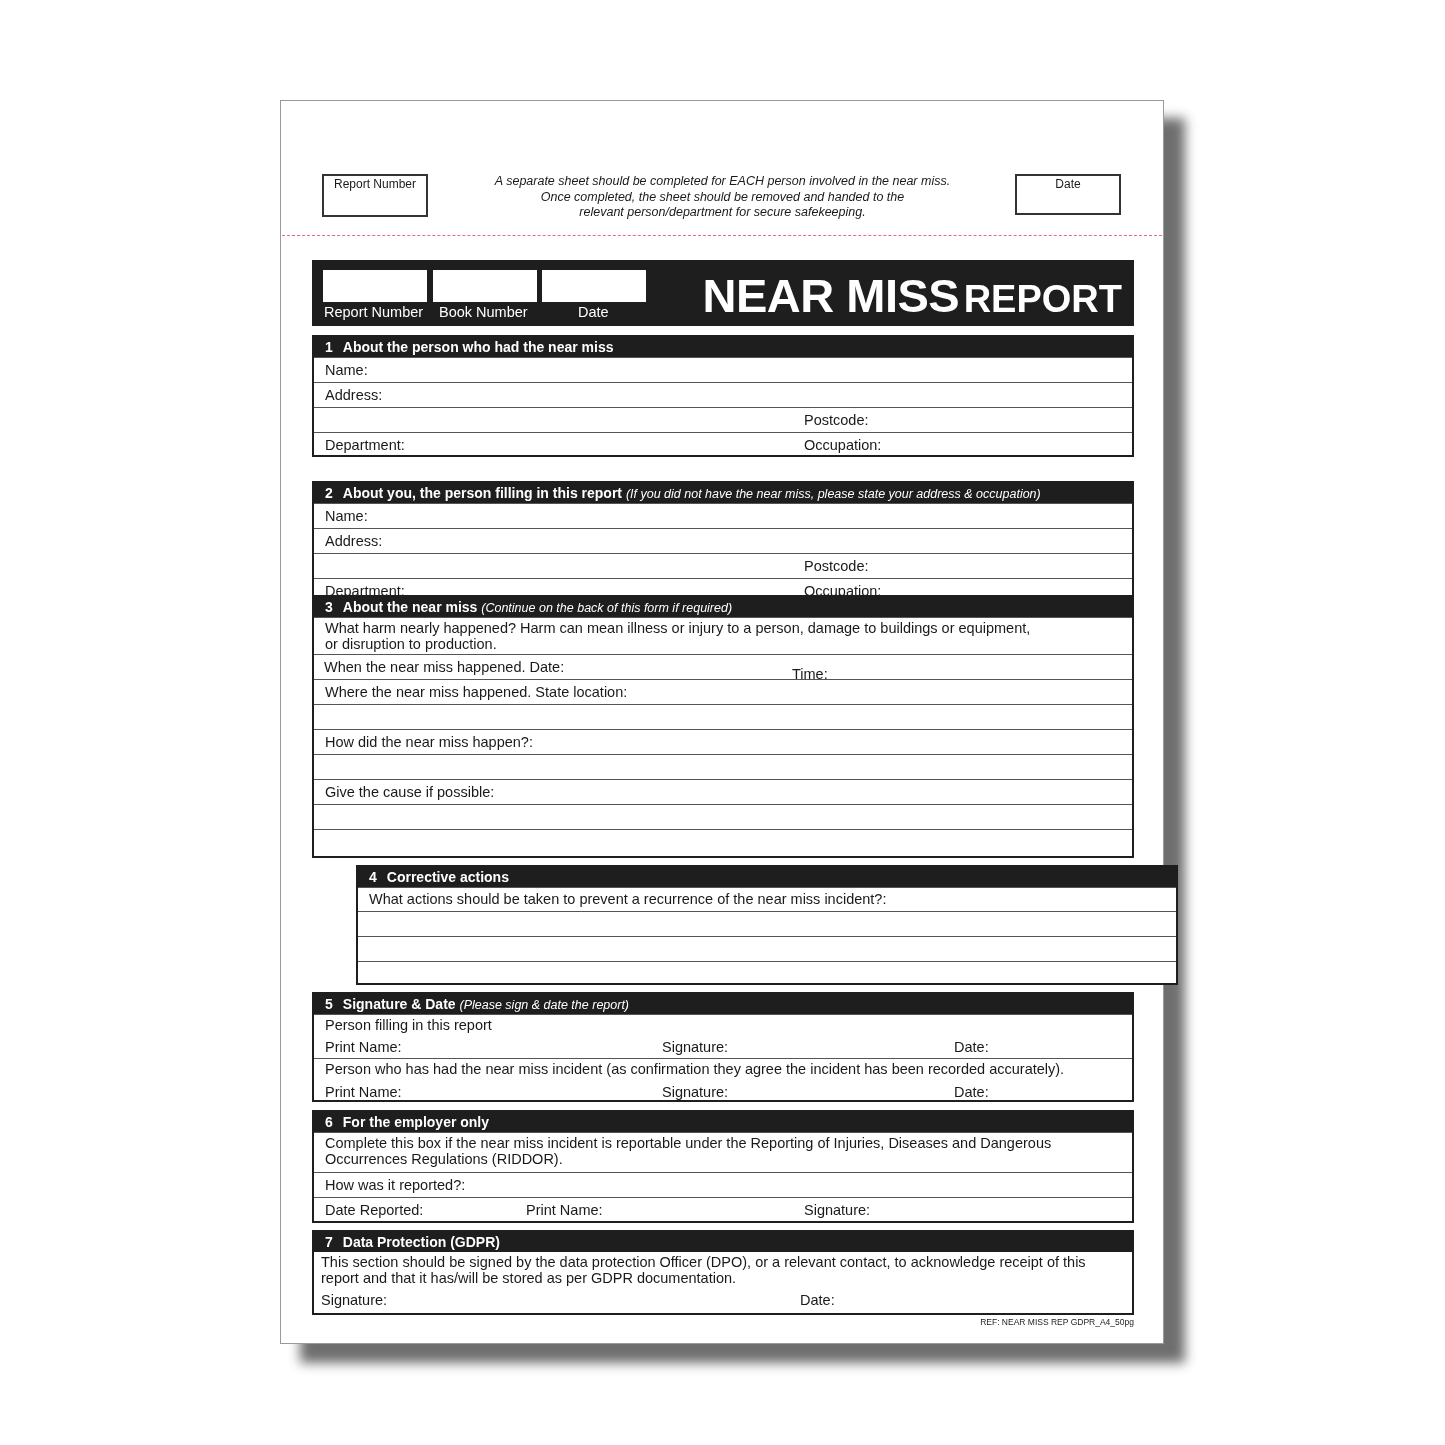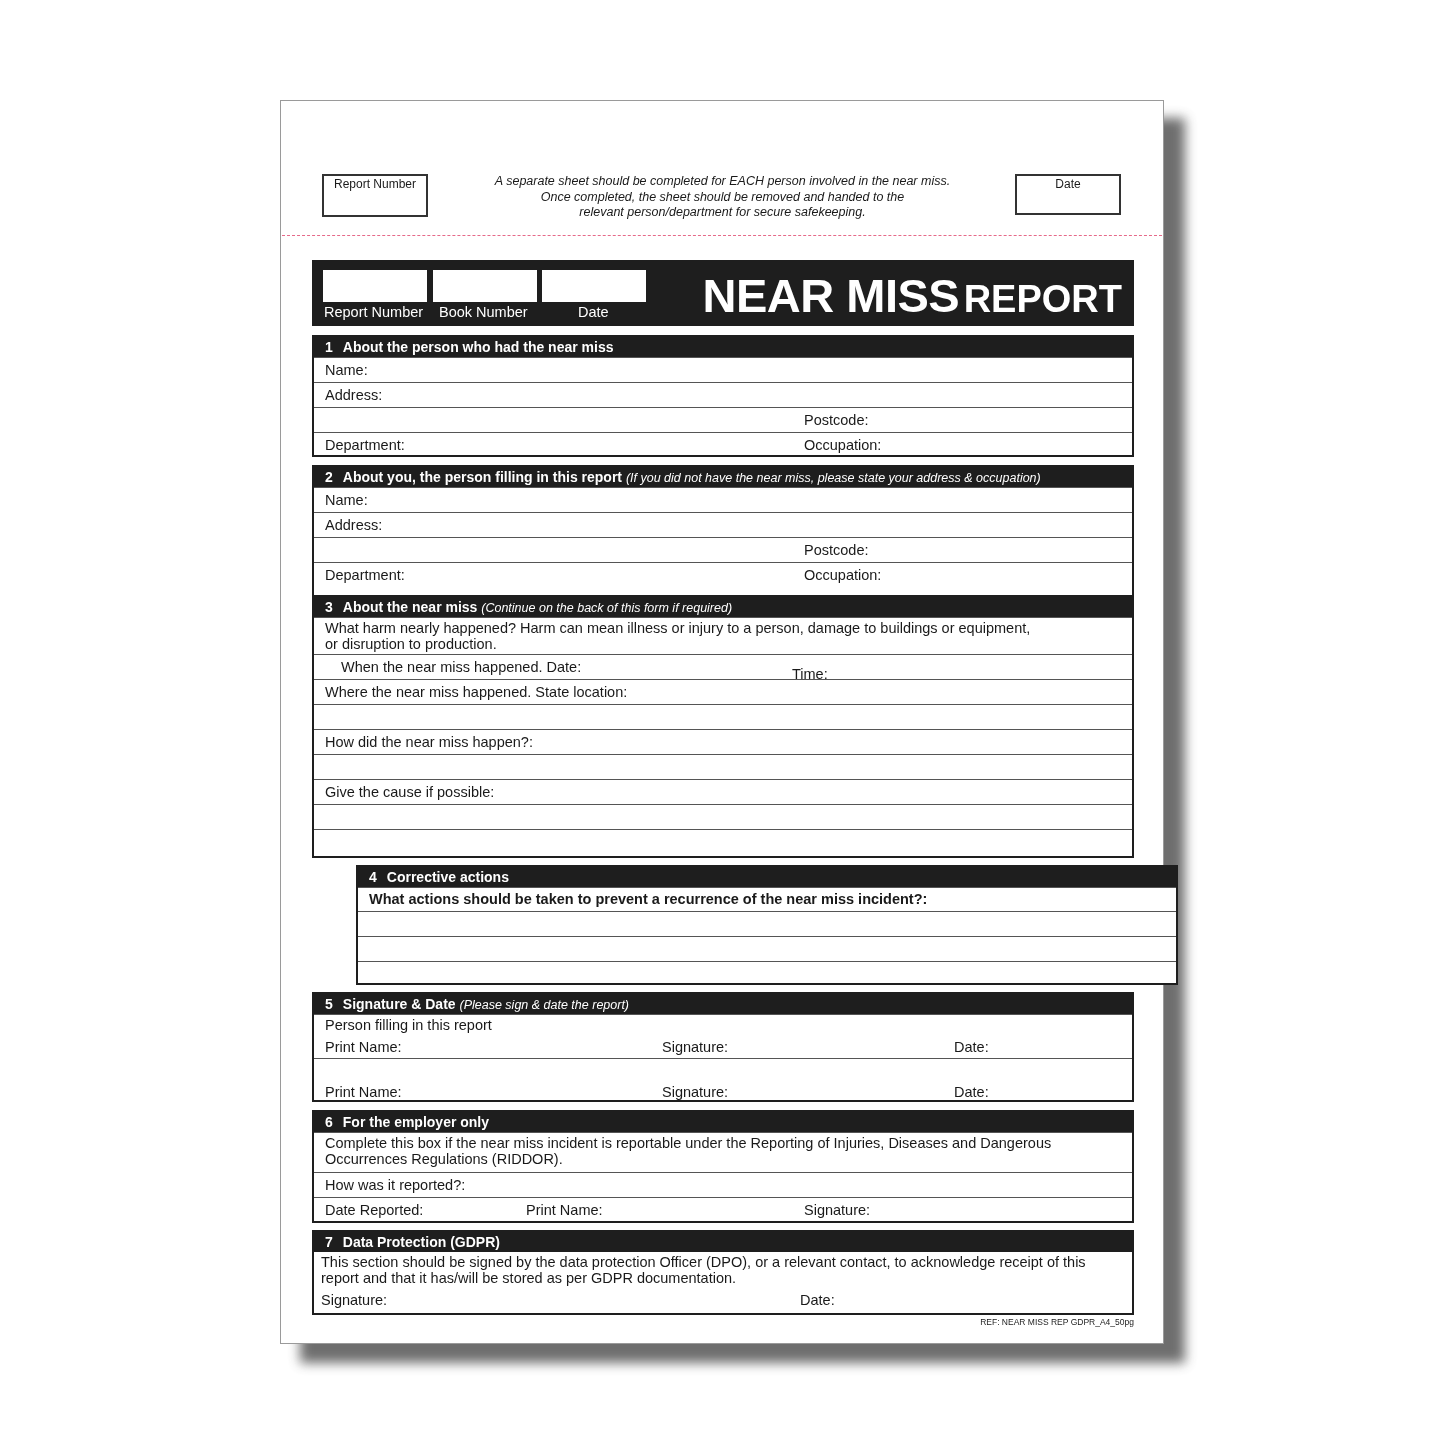--- a/index.html
+++ b/index.html
@@ -63,21 +63,21 @@
     </div>
   <div class="row" style="height:25px;">
       <span class="lbl" style="left:490px;top:4px;">Postcode:</span>
     </div>
   <div class="row" style="height:24px;">
       <span class="lbl" style="left:11px;top:4px;">Department:</span>
       <span class="lbl" style="left:490px;top:4px;">Occupation:</span>
     </div>
 </div>
 
-<div class="section" style="top:465px;height:143px;">
+<div class="section" style="top:481px;height:143px;">
   <div class="shead"><span class="num">2</span><span>About you, the person filling in this report</span> <span class="note">(If you did not have the near miss, please state your address &amp; occupation)</span></div>
   <div class="row" style="height:25px;">
       <span class="lbl" style="left:11px;top:4px;">Name:</span>
     </div>
   <div class="row" style="height:25px;">
       <span class="lbl" style="left:11px;top:4px;">Address:</span>
     </div>
   <div class="row" style="height:25px;">
       <span class="lbl" style="left:490px;top:4px;">Postcode:</span>
     </div>
@@ -87,57 +87,58 @@
     </div>
 </div>
 
 <div class="section" style="top:595px;height:263px;">
   <div class="shead"><span class="num">3</span><span>About the near miss</span> <span class="note">(Continue on the back of this form if required)</span></div>
   <div class="row multi" style="height:37px;">
       <div>What harm nearly happened? Harm can mean illness or injury to a person, damage to buildings or equipment,</div>
       <div>or disruption to production.</div>
     </div>
   <div class="row" style="height:25px;">
-      <span class="lbl" style="left:27px;top:4px;">When the near miss happened.  Date:</span>
+      <span class="lbl" style="left:10px;top:4px;">When the near miss happened.  Date:</span>
       <span class="lbl" style="left:478px;top:4px;margin-top:7px;">Time:</span>
     </div>
   <div class="row" style="height:25px;">
       <span class="lbl" style="left:11px;top:4px;">Where the near miss happened. State location:</span>
     </div>
   <div class="row" style="height:25px;"></div>
   <div class="row" style="height:25px;">
       <span class="lbl" style="left:11px;top:4px;">How did the near miss happen?:</span>
     </div>
   <div class="row" style="height:25px;"></div>
   <div class="row" style="height:25px;">
       <span class="lbl" style="left:11px;top:4px;">Give the cause if possible:</span>
     </div>
   <div class="row" style="height:25px;"></div>
   <div class="row" style="height:25px;"></div>
 </div>
 
 <div class="section" style="top:865px;height:120px;margin-left:44px;">
   <div class="shead"><span class="num">4</span><span>Corrective actions</span></div>
-  <div class="row" style="height:24px;font-weight:bold;">
+  <div class="row" style="height:24px;">
       <span class="lbl" style="left:11px;top:3px;">What actions should be taken to prevent a recurrence of the near miss incident?:</span>
     </div>
   <div class="row" style="height:25px;"></div>
   <div class="row" style="height:25px;"></div>
   <div class="row" style="height:24px;"></div>
 </div>
 
 <div class="section" style="top:992px;height:110px;">
   <div class="shead"><span class="num">5</span><span>Signature &amp; Date</span> <span class="note">(Please sign &amp; date the report)</span></div>
   <div class="row" style="height:44px;">
     <span class="lbl" style="left:11px;top:2px;">Person filling in this report</span>
     <span class="lbl" style="left:11px;top:24px;">Print Name:</span>
     <span class="lbl" style="left:348px;top:24px;">Signature:</span>
     <span class="lbl" style="left:640px;top:24px;">Date:</span>
   </div>
   <div class="row" style="height:44px;">
+    <span class="lbl" style="left:11px;top:2px;">Person who has had the near miss incident (as confirmation they agree the incident has been recorded accurately).</span>
     <span class="lbl" style="left:11px;top:25px;">Print Name:</span>
     <span class="lbl" style="left:348px;top:25px;">Signature:</span>
     <span class="lbl" style="left:640px;top:25px;">Date:</span>
   </div>
 </div>
 
 <div class="section" style="top:1110px;height:113px;">
   <div class="shead"><span class="num">6</span><span>For the employer only</span></div>
   <div class="row multi" style="height:40px;">
       <div>Complete this box if the near miss incident is reportable under the Reporting of Injuries, Diseases and Dangerous</div>

